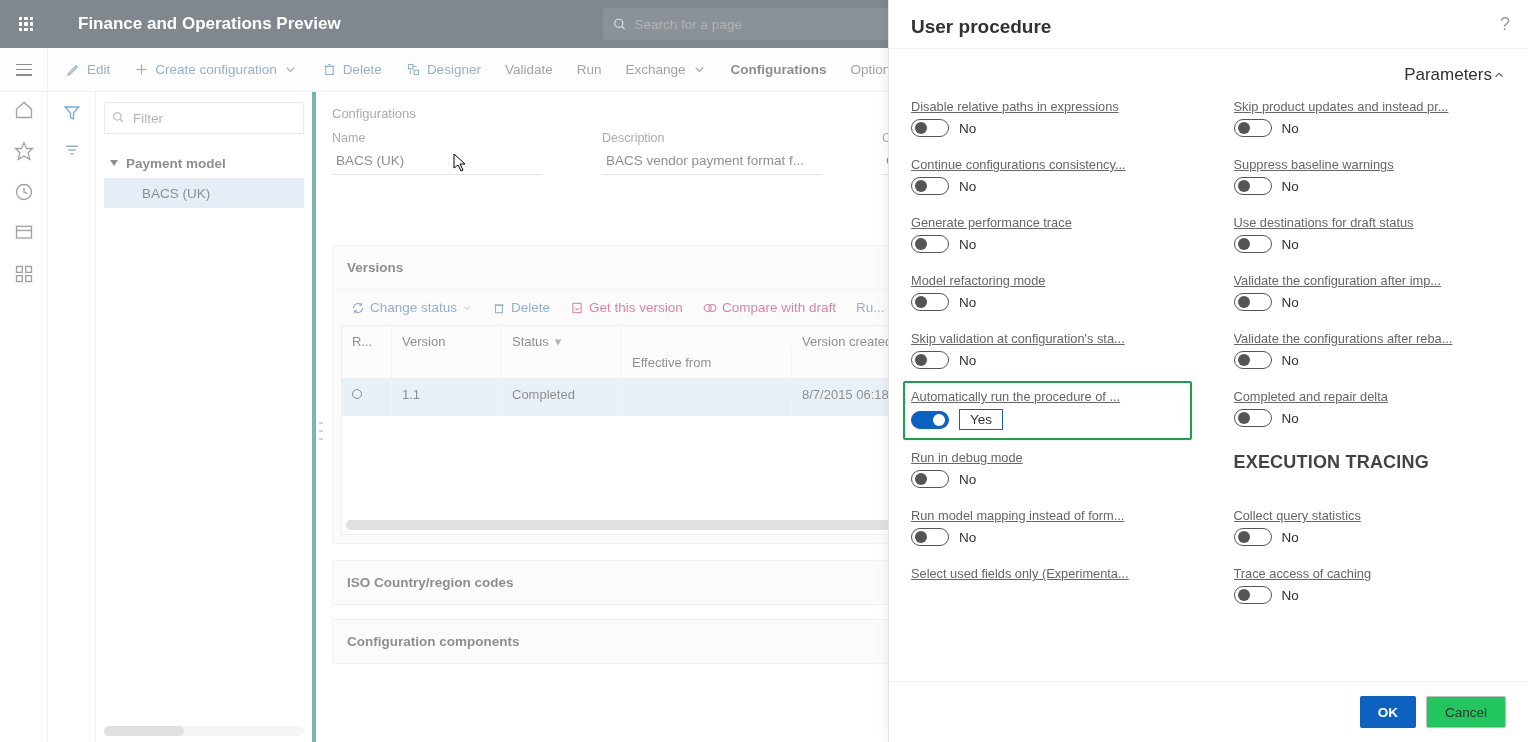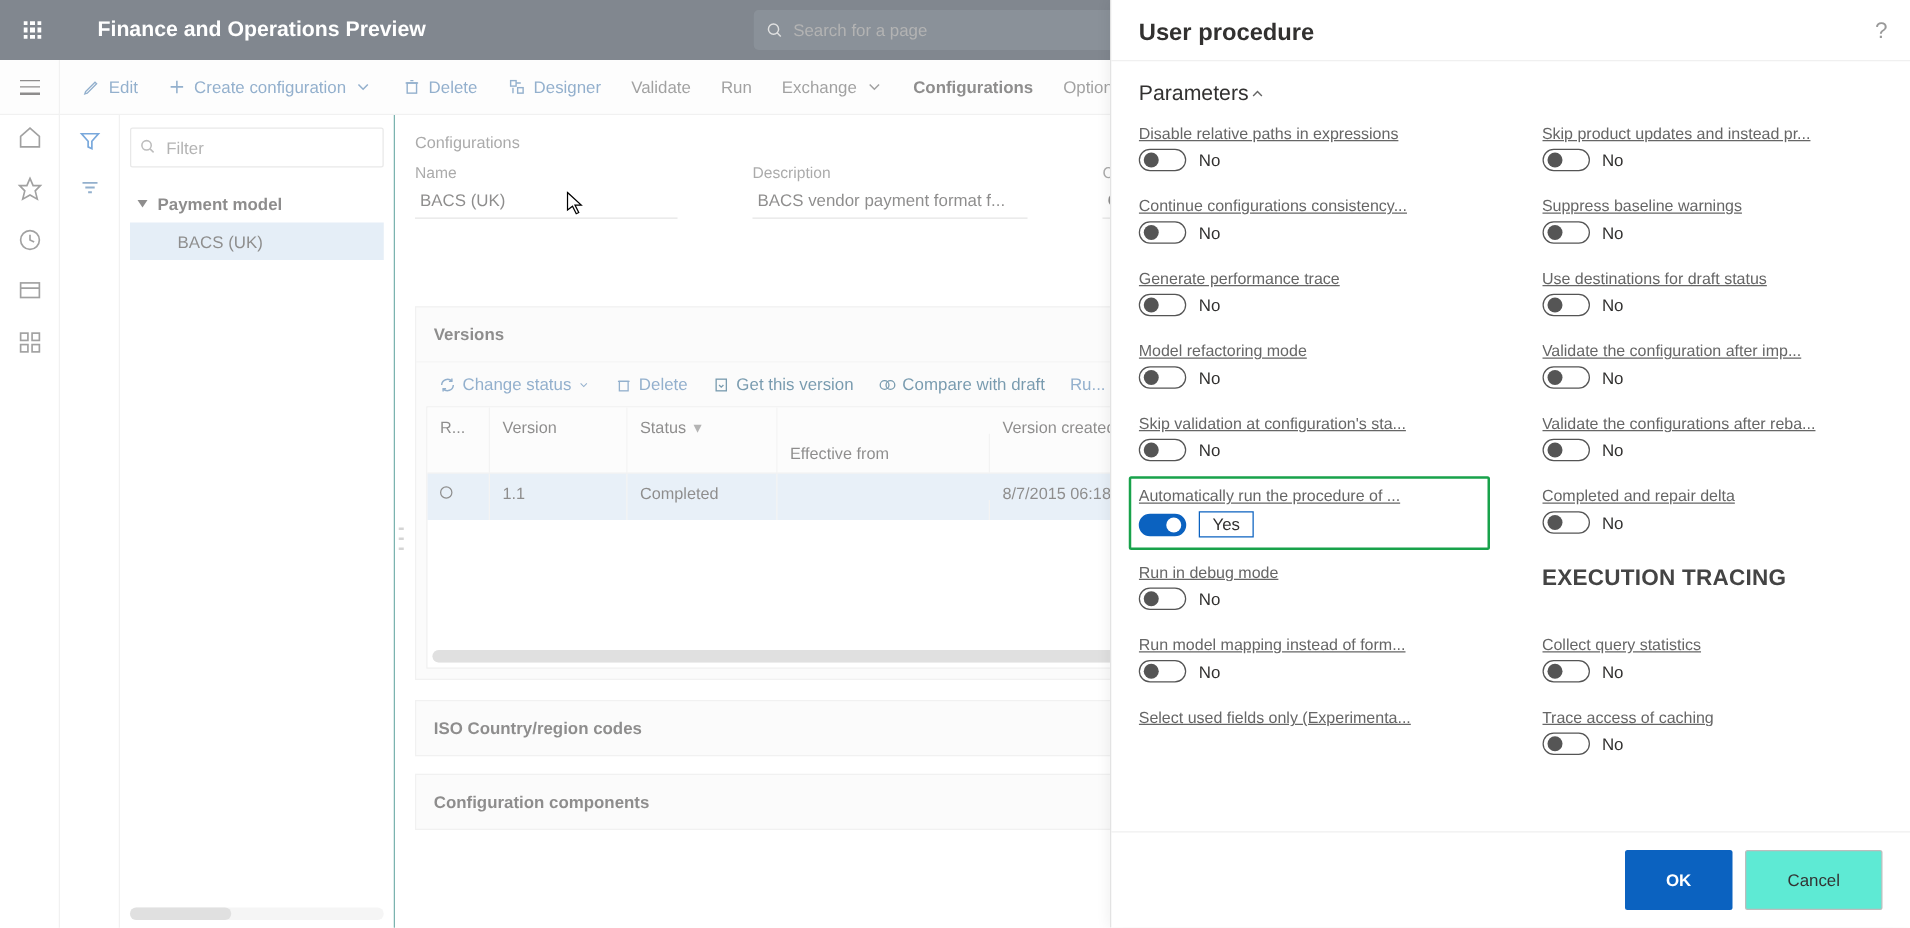--- a/index.html
+++ b/index.html
@@ -35,21 +35,21 @@
   
   .leftrail { width: 48px; background: #fff; border-right: 1px solid #e5e5e5; display: flex; flex-direction: column; align-items: center; padding-top: 8px; gap: 18px; }
   .rail-ico { width: 20px; height: 20px; color: #555; }
 
   
   .filtcol { width: 48px; border-right: 1px solid #e5e5e5; display: flex; flex-direction: column; align-items: center; padding-top: 12px; gap: 16px; }
   .filtcol .ico { color: #0b62c0; }
   .filtcol .ico2 { color: #3b6fa4; }
 
   
-  .treepanel { width: 220px; border-right: 1px solid #0f766e; padding: 10px 8px; position: relative; }
+  .treepanel { width: 220px; border-right: 4px solid #0f766e; padding: 10px 8px; position: relative; }
   .filter-input { width: 100%; height: 32px; border: 1px solid #d6d6d6; border-radius: 2px; padding: 0 8px 0 28px; color: #333; }
   .filter-wrap { position: relative; margin-bottom: 14px; }
   .filter-wrap .mag { position: absolute; left: 7px; top: 8px; color: #888; }
   .tree-item { display: flex; align-items: center; height: 30px; padding: 0 6px; gap: 6px; }
   .tree-item.root { font-weight: 600; }
   .tree-item.child { padding-left: 38px; font-weight: 400; }
   .tree-item.selected { background: #cfe0f0; }
   .tri { width: 0; height: 0; border-left: 4px solid transparent; border-right: 4px solid transparent; border-top: 6px solid #323130; margin-right: 2px; }
   .treepanel .hscroll { position: absolute; bottom: 6px; left: 8px; right: 8px; height: 10px; background: #ededed; border-radius: 5px; }
   .treepanel .hscroll .thumb { height: 100%; width: 40%; background: #c7c7c7; border-radius: 5px; }
@@ -66,59 +66,59 @@
   .field .val { border-bottom: 1px solid #cfcfcf; padding: 4px 2px 6px 4px; min-width: 60px; }
   .field.name { width: 210px; }
   .field.desc { width: 220px; }
   .field.ctry { width: 120px; }
 
   
   .fasttab { border: 1px solid #e5e5e5; background: #f8f8f8; margin-bottom: 16px; }
   .ft-head { font-weight: 600; padding: 14px 14px; }
   .ft-toolbar { display: flex; align-items: center; gap: 4px; padding: 6px 10px; border-top: 1px solid #ebebeb; }
   .ft-btn { display: flex; align-items: center; gap: 5px; padding: 4px 8px; color: #3b6fa4; }
-  .ft-btn.muted { color: #0c4a6e; }
+  .ft-btn.muted { color: #be185d; }
   .grid { background: #fff; border: 1px solid #e2e2e2; margin: 0 8px 8px 8px; min-height: 210px; position: relative; }
   .ghead { display: flex; border-bottom: 1px solid #e2e2e2; background: #fafafa; }
   .ghead div, .grow div { padding: 8px 10px; border-right: 1px solid #eaeaea; font-size: 13px; }
   .col-r { width: 50px; } .col-ver { width: 110px; } .col-stat { width: 120px; } .col-eff { width: 170px; margin-top: 21px; } .col-vc { flex: 1; }
   .filter-glyph { color: #777; margin-left: 6px; }
   .grow { display: flex; background: #d6e4f2; }
   .grow .radio { width: 10px; height: 10px; border-radius: 50%; border: 1.5px solid #333; display: inline-block; }
   .grid .hscroll { position: absolute; bottom: 4px; left: 4px; right: 4px; height: 10px; background: #ededed; border-radius: 5px; }
   .grid .hscroll .thumb { height: 100%; width: 60%; background: #c7c7c7; border-radius: 5px; }
 
   .collapse-tab { border: 1px solid #e5e5e5; background: #f8f8f8; padding: 14px; font-weight: 600; margin-bottom: 14px; }
 
   
   .dimmer { position: absolute; inset: 0; background: rgba(255,255,255,0.45); pointer-events: none; }
 
   
   .slideout { position: absolute; top: 0; right: 0; bottom: 0; width: 640px; background: #fff; border-left: 1px solid #e3e3e3; box-shadow: -2px 0 10px rgba(0,0,0,0.06); display: flex; flex-direction: column; }
   .slide-head { padding: 16px 22px 10px; font-size: 19px; font-weight: 600; border-bottom: 1px solid #f0f0f0; position: relative; }
   .slide-help { position: absolute; right: 18px; top: 14px; color: #999; font-size: 18px; }
   .slide-body { flex: 1; overflow-y: auto; padding: 10px 22px 10px 22px; }
-  .sect-head { display: flex; justify-content: flex-start; align-items: center; font-size: 17px; padding: 6px 0 14px; }
+  .sect-head { display: flex; justify-content: flex-end; align-items: center; font-size: 17px; padding: 6px 0 14px; }
   .sect-chev { color: #666; }
   .param-grid { display: grid; grid-template-columns: 1fr 1fr; column-gap: 50px; row-gap: 20px; }
   .param { }
   .param .lbl { font-size: 12.8px; color: #666; margin-bottom: 5px; white-space: nowrap; overflow: hidden; text-overflow: ellipsis; text-decoration: underline; }
   .param .ctrl { display: flex; align-items: center; gap: 10px; }
   .toggle { width: 38px; height: 18px; border-radius: 10px; border: 1px solid #555; position: relative; background: #fff; }
   .toggle .knob { position: absolute; top: 2px; left: 3px; width: 12px; height: 12px; border-radius: 50%; background: #555; }
   .toggle.on { background: #0b62c0; border-color: #0b62c0; }
   .toggle.on .knob { left: auto; right: 3px; background: #fff; }
   .tog-label { }
   .tog-label.boxed { border: 1px solid #0b62c0; padding: 2px 10px; }
   .param.highlight { border: 2.5px solid #18a24b; border-radius: 2px; padding: 6px 6px 8px; margin: -8px -8px -10px; }
   .subhead { font-weight: 700; font-size: 18px; color: #444; letter-spacing: .2px; margin-top: 2px; }
   .slide-foot { display: flex; justify-content: flex-end; gap: 10px; padding: 14px 22px; border-top: 1px solid #f0f0f0; }
-  .btn { height: 48px; padding: 0 33px; border-radius: 2px; font-size: 13.5px; }
+  .btn { height: 32px; padding: 0 18px; border-radius: 2px; font-size: 13.5px; }
   .btn.primary { background: #0b62c0; color: #fff; font-weight: 600; }
-  .btn.secondary { background: #5eead4; border: 1px solid #bdbdbd; color: #333; }
+  .btn.secondary { background: #22c55e; border: 1px solid #bdbdbd; color: #333; }
 
   
   .slide-body::-webkit-scrollbar { width: 10px; }
   .slide-body::-webkit-scrollbar-thumb { background: #c7c7c7; border-radius: 5px; }
   .slide-body::-webkit-scrollbar-track { background: #f3f3f3; }
 
   
   .cursor { position: absolute; left: 453px; top: 153px; pointer-events: none; color: #000; }
 </style>
 </head>

